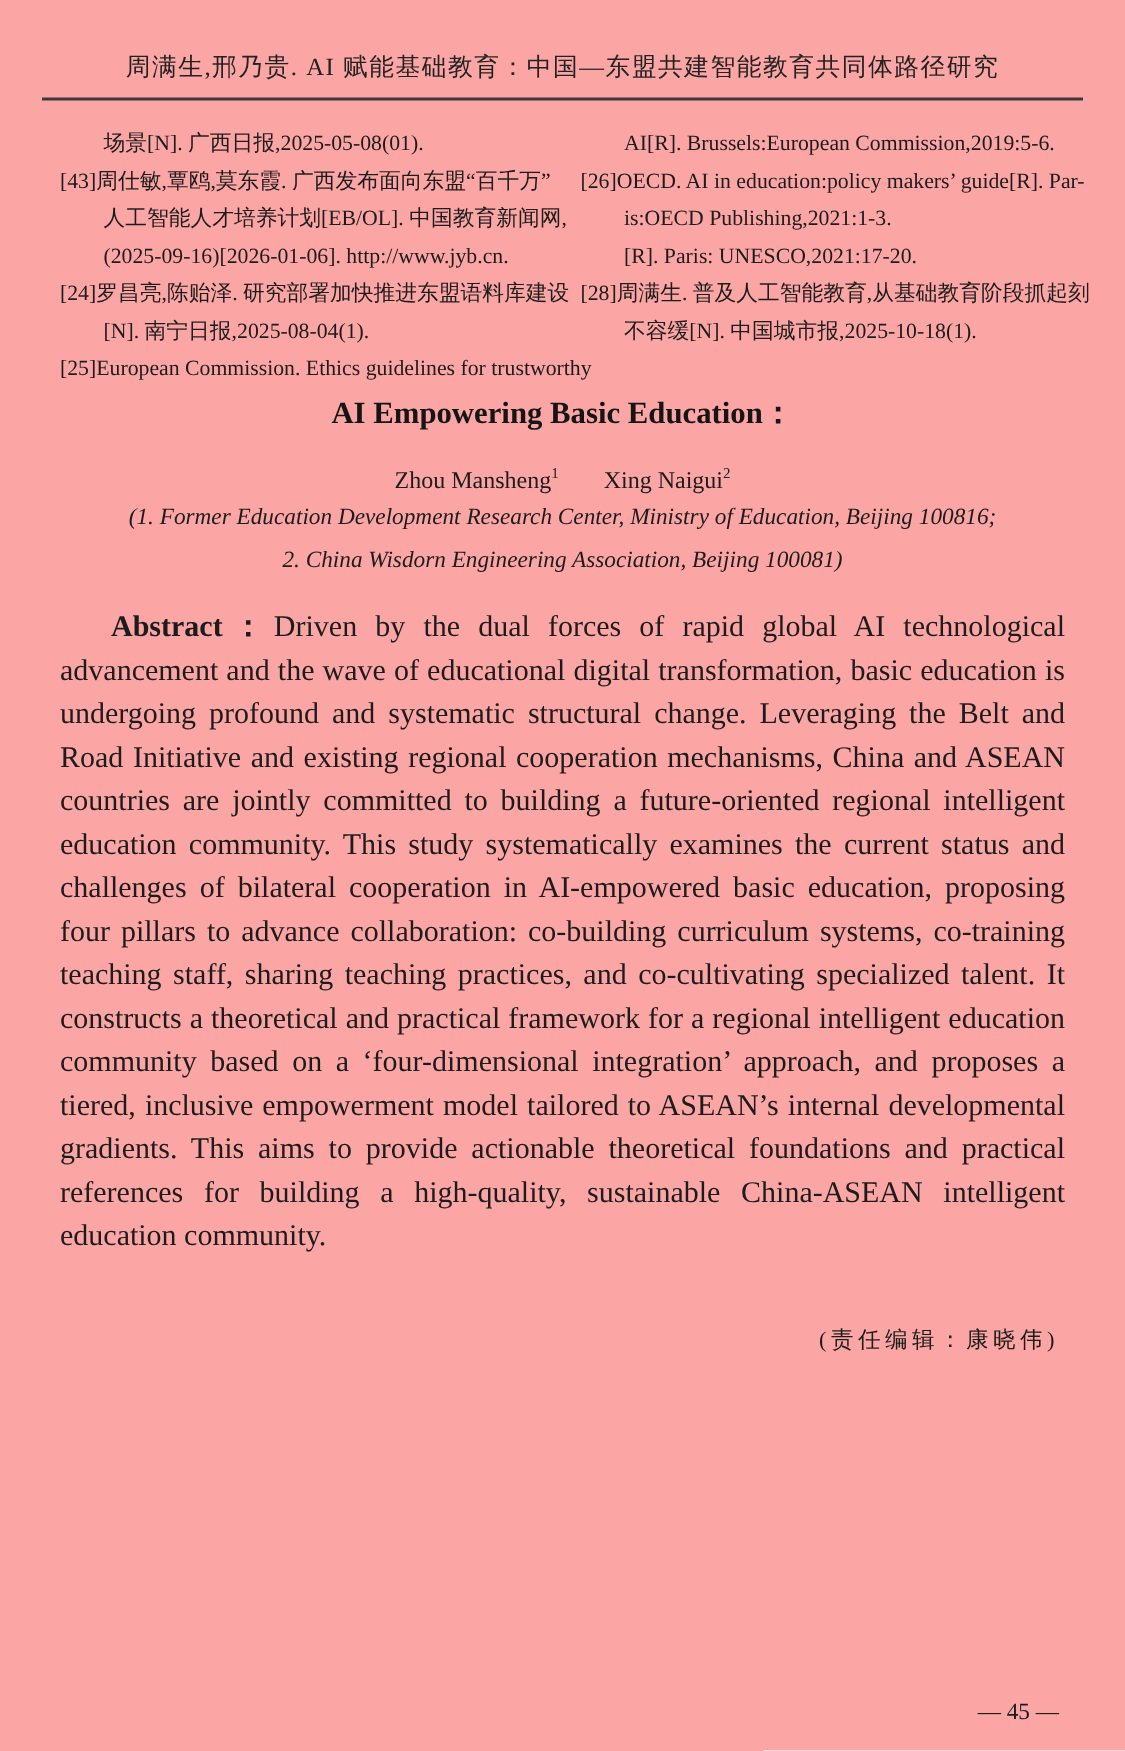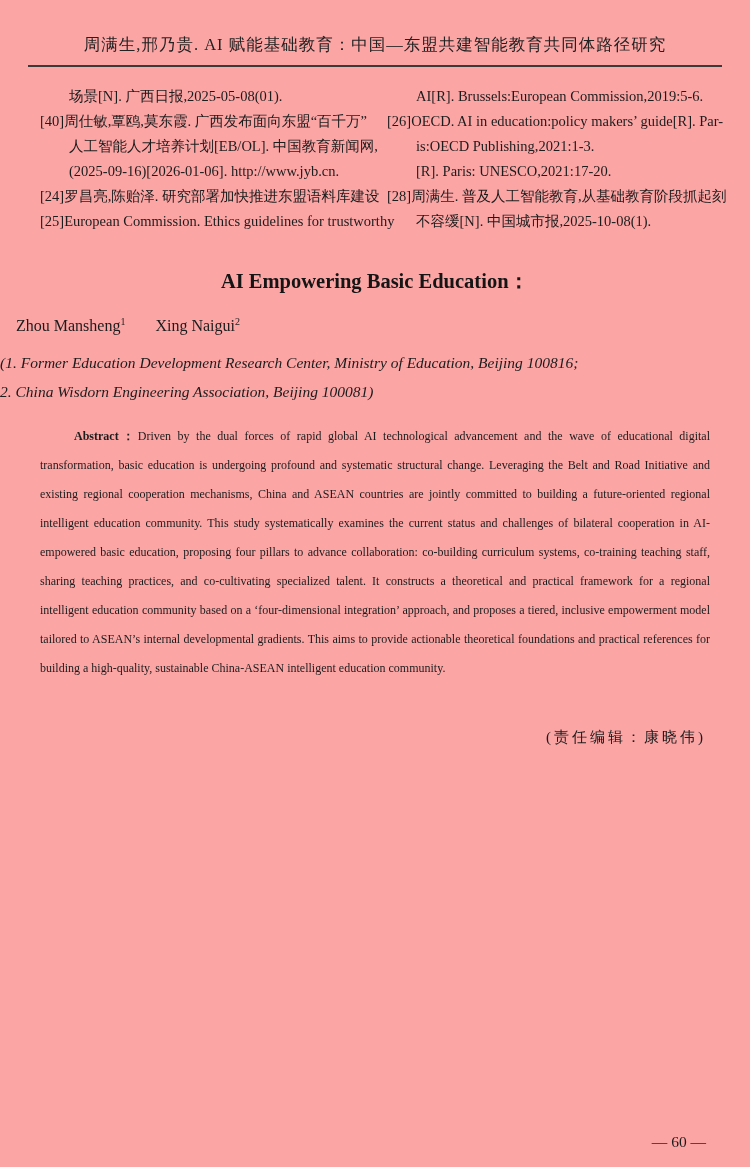--- a/index.html
+++ b/index.html
@@ -27,44 +27,43 @@
     display:flex;
     gap:24px;
     margin:17px 40px 0;
     font-size:14.5px;
     line-height:25px;
   }
   .ref-col { flex:1; min-width:0; }
   .ref-line { white-space:nowrap; }
   .ref-line.cont { padding-left:29px; }
   .title {
-    margin-top:30px;
     text-align:center;
     font-weight:bold;
     font-size:20.5px;
     line-height:34px;
     color:#151515;
   }
   .authors {
     margin-top:18px;
+    text-align:center;
     font-size:16px;
-    margin-left:16px;
   }
   .authors .author + .author { margin-left:30px; }
   .authors sup { font-size:10px; }
   .affiliations {
-    margin-top:13px;
+    text-align:center;
     font-style:italic;
     font-size:15.5px;
     line-height:29px;
   }
   .para {
     margin:0 40px;
     text-align:justify;
-    font-size:12px;
+    font-size:20px;
     line-height:29px;
     text-indent:34px;
   }
   .abstract { margin-top:16px; }
   .para .label { font-weight:bold; }
   .editor {
     margin:45px 44px 0 16px;
     text-align:right;
     font-size:15px;
     letter-spacing:3px;
@@ -83,46 +82,47 @@
 
   <div class="running-head">周满生,邢乃贵. AI 赋能基础教育：中国—东盟共建智能教育共同体路径研究</div>
 
   <div class="head-rule"></div>
 
   <div class="refs">
     <div class="ref-col">
 
         <div class="ref-line cont">场景[N]. 广西日报,2025-05-08(01).</div>
 
-        <div class="ref-line">[40]周仕敏,覃鸥,莫东霞. 广西发布面向东盟“百千万”</div>
+        <div class="ref-line">[43]周仕敏,覃鸥,莫东霞. 广西发布面向东盟“百千万”</div>
 
         <div class="ref-line cont">人工智能人才培养计划[EB/OL]. 中国教育新闻网,</div>
 
         <div class="ref-line cont">(2025-09-16)[2026-01-06]. http://www.jyb.cn.</div>
 
         <div class="ref-line">[24]罗昌亮,陈贻泽. 研究部署加快推进东盟语料库建设</div>
 
+        <div class="ref-line cont">[N]. 南宁日报,2025-08-04(1).</div>
 
         <div class="ref-line">[25]European Commission. Ethics guidelines for trustworthy</div>
 
     </div>
     <div class="ref-col">
 
         <div class="ref-line cont">AI[R]. Brussels:European Commission,2019:5-6.</div>
 
         <div class="ref-line">[26]OECD. AI in education:policy makers’ guide[R]. Par-</div>
 
         <div class="ref-line cont">is:OECD Publishing,2021:1-3.</div>
 
 
         <div class="ref-line cont">[R]. Paris: UNESCO,2021:17-20.</div>
 
         <div class="ref-line">[28]周满生. 普及人工智能教育,从基础教育阶段抓起刻</div>
 
-        <div class="ref-line cont">不容缓[N]. 中国城市报,2025-10-08(1).</div>
+        <div class="ref-line cont">不容缓[N]. 中国城市报,2025-10-18(1).</div>
 
     </div>
   </div>
 
   <div class="title">
     <div>AI Empowering Basic Education：</div>
   </div>
 
   <div class="authors">
     <span class="author"><span>Zhou Mansheng</span><sup>1</sup></span><span class="author"><span>Xing Naigui</span><sup>2</sup></span>
@@ -131,15 +131,15 @@
   <div class="affiliations">
     <div>(1. Former Education Development Research Center, Ministry of Education, Beijing 100816;</div>
     <div>2. China Wisdorn Engineering Association, Beijing 100081)</div>
   </div>
 
   <p class="para abstract"><span class="label">Abstract：</span><span>Driven by the dual forces of rapid global AI technological advancement and the wave of educational digital transformation, basic education is undergoing profound and systematic structural change. Leveraging the Belt and Road Initiative and existing regional cooperation mechanisms, China and ASEAN countries are jointly committed to building a future-oriented regional intelligent education community. This study systematically examines the current status and challenges of bilateral cooperation in AI-empowered basic education, proposing four pillars to advance collaboration: co-building curriculum systems, co-training teaching staff, sharing teaching practices, and co-cultivating specialized talent. It constructs a theoretical and practical framework for a regional intelligent education community based on a ‘four-dimensional integration’ approach, and proposes a tiered, inclusive empowerment model tailored to ASEAN’s internal developmental gradients. This aims to provide actionable theoretical foundations and practical references for building a high-quality, sustainable China-ASEAN intelligent education community.</span></p>
 
 
   <div class="editor">(责任编辑：康晓伟)</div>
 
-  <div class="pageno">— 60 —</div>
+  <div class="pageno">— 45 —</div>
 
 </div>
 
 </body></html>

